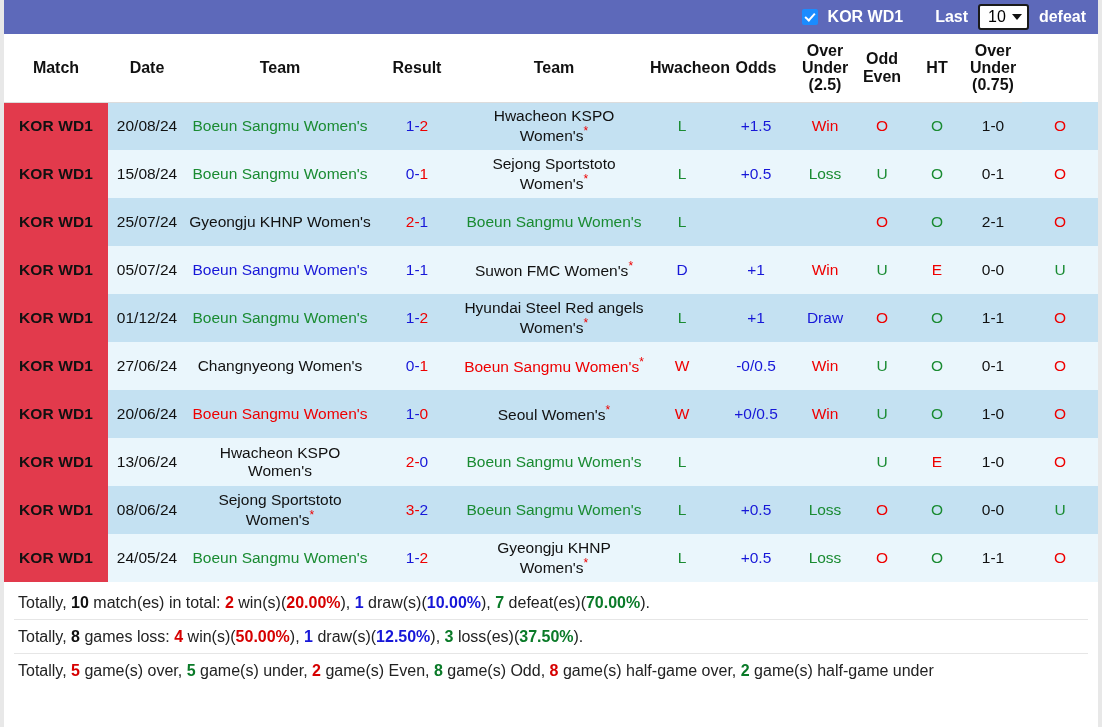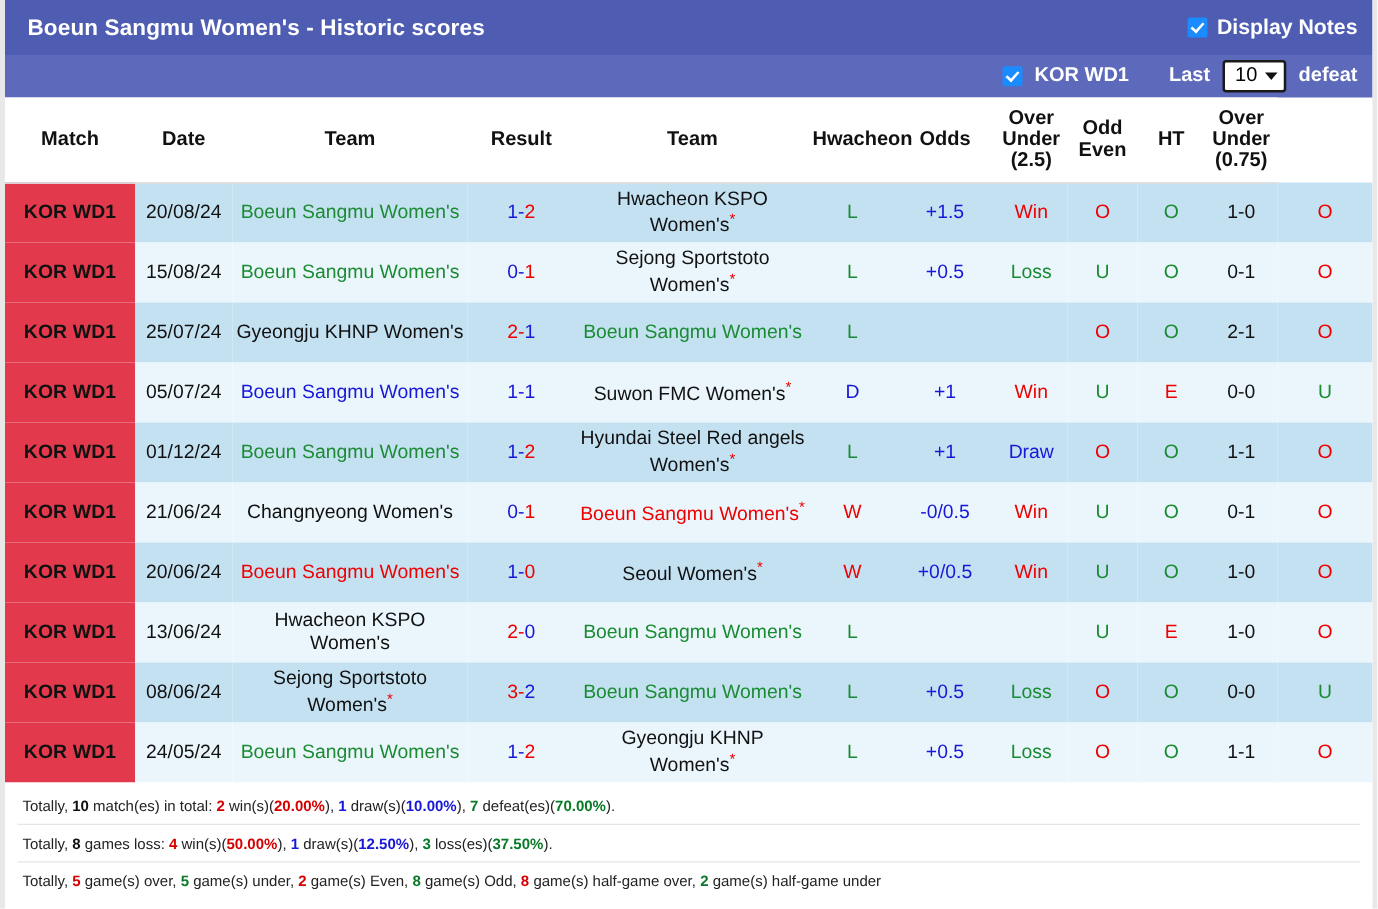--- a/index.html
+++ b/index.html
@@ -124,44 +124,37 @@
   .c-red   { color: #ee0000; }
   .c-blue  { color: #1717d8; }
   .c-black { color: #111111; }
   .star { color: #ee0000; font-size: 12px; vertical-align: super; }
   
   .footer {
     padding: 4px 10px 2px 10px;
     background: #ffffff;
   }
   .footer .line {
-    font-size: 12px;
+    font-size: 16px;
     color: #222222;
     padding: 8px 2px 7px 4px;
     border-bottom: 1px solid #e6e6e6;
     white-space: nowrap;
   }
   .footer .line:last-child { border-bottom: none; }
   .fr { color: #d60000; font-weight: bold; }
   .fb { color: #1717d8; font-weight: bold; }
   .fg { color: #0a7a28; font-weight: bold; }
   .fk { color: #111111; font-weight: bold; }
 </style>
 </head>
 <body>
 
 <div id="page">
 
-  <div class="titlebar">
-    <div class="title">Boeun Sangmu Women's - Historic scores</div>
-    <div class="right">
-      <span class="chk"></span>
-      <span class="lbl-bold">Display Notes</span>
-    </div>
-  </div>
 
   <div class="filterbar">
     <span class="chk"></span>
     <span class="lbl-bold2">KOR WD1</span>
     <span class="lbl-bold2" style="margin-left:22px">Last</span>
     <span class="selectbox">
       <span>10</span>
       <span class="caret"></span>
     </span>
     <span class="lbl-bold2">defeat</span>
@@ -273,21 +266,21 @@
           <td class=""><span class="c-green">L</span></td>
           <td class=""><span class="c-blue">+1</span></td>
           <td class=""><span class="c-blue">Draw</span></td>
           <td class=""><span class="c-red">O</span></td>
           <td class=""><span class="c-green">O</span></td>
           <td class="ht">1-1</td>
           <td class=""><span class="c-red">O</span></td>
         </tr>
         <tr class="even">
           <td class="matchcell">KOR WD1</td>
-          <td class="date">21/06/24</td>
+          <td class="date">27/06/24</td>
           <td class="team"><span class="c-black">Changnyeong Women's</span></td>
           <td class="result"><span class="c-blue">0</span><span class="c-blue">-</span><span class="c-red">1</span></td>
           <td class="team"><span class="c-red">Boeun Sangmu Women's<span class="star">*</span></span></td>
           <td class=""><span class="c-red">W</span></td>
           <td class=""><span class="c-blue">-0/0.5</span></td>
           <td class=""><span class="c-red">Win</span></td>
           <td class=""><span class="c-green">U</span></td>
           <td class=""><span class="c-green">O</span></td>
           <td class="ht">0-1</td>
           <td class=""><span class="c-red">O</span></td>

